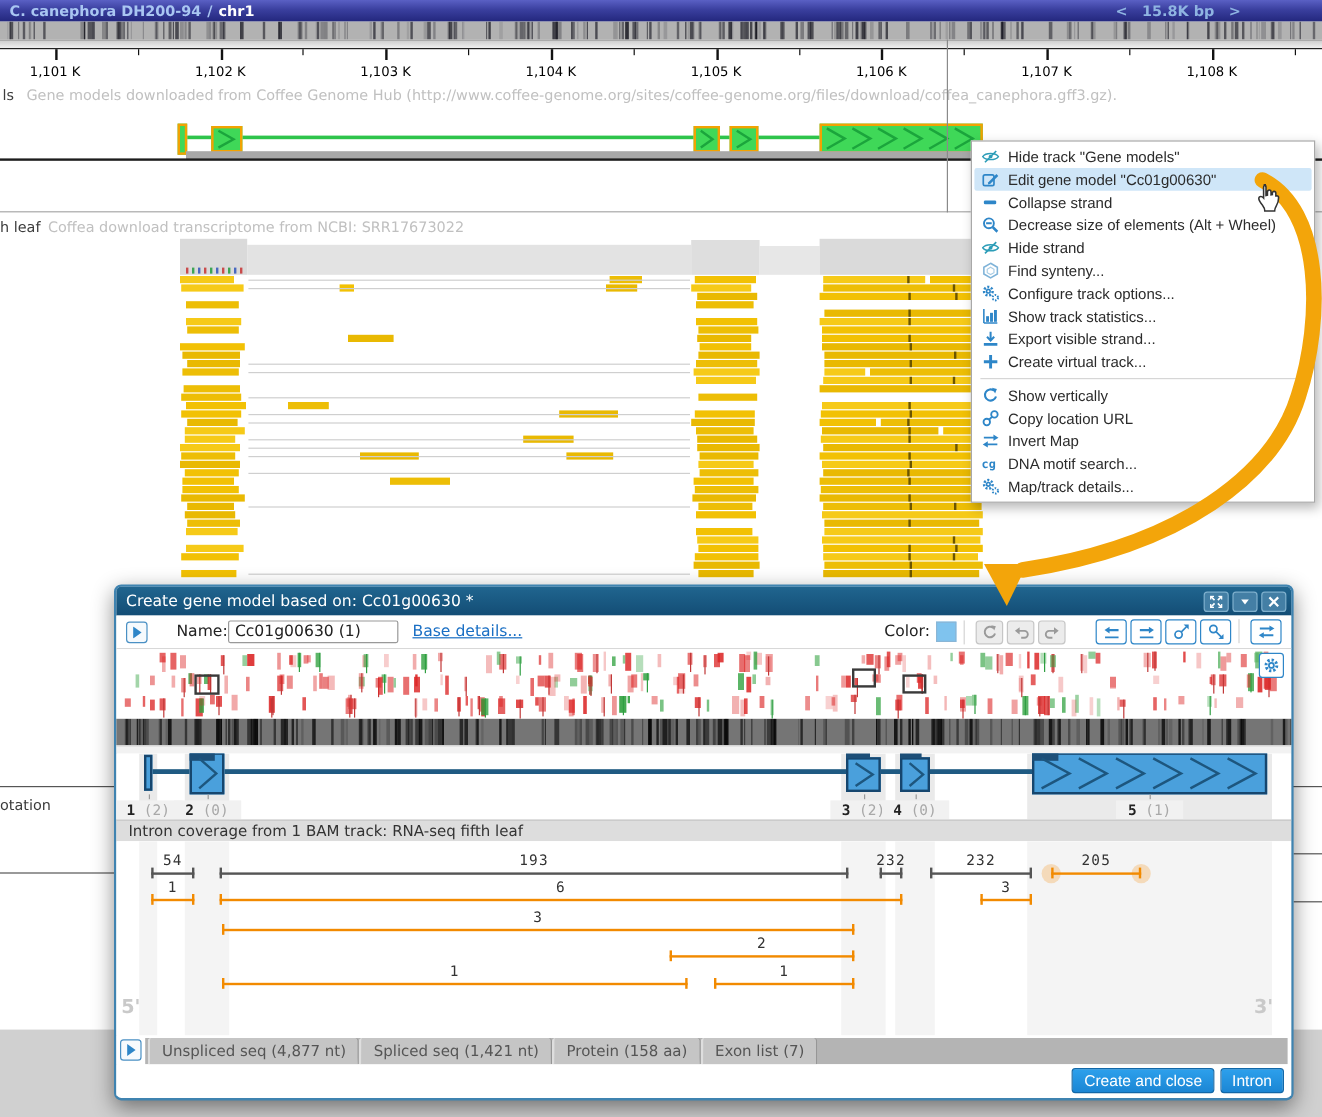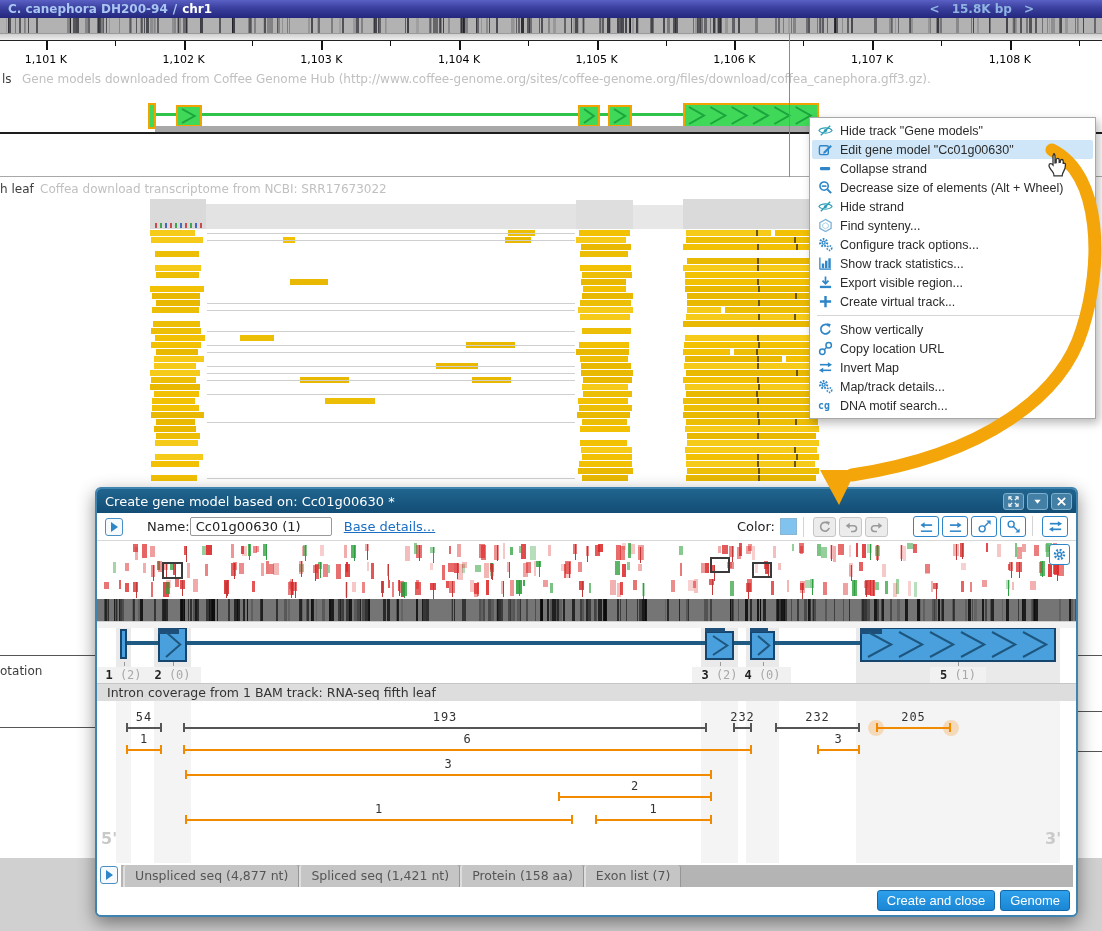--- a/index.html
+++ b/index.html
@@ -1405,21 +1405,21 @@
         </span>
       <div id="tabbar">
           <div class="tab">Unspliced seq (4,877 nt)</div>
           <div class="tab">Spliced seq (1,421 nt)</div>
           <div class="tab">Protein (158 aa)</div>
           <div class="tab">Exon list (7)</div>
         </div>
     </div>
     <div class="dpanel" id="d-btnrow">
       <button class="dlgbtn">Create and close</button>
-      <button class="dlgbtn">Genome</button>
+      <button class="dlgbtn">Intron</button>
     </div>
   </div>
 
   <div id="menu">
       <div class="menu-item">
         <span class="micon">
           <svg viewBox="0 0 16 16">
             <path d="M1 8c2.6-3.6 11.4-3.6 14 0-2.6 3.6-11.4 3.6-14 0z" fill="none" stroke="#2d9db8" stroke-width="1.3"></path>
             <circle cx="8" cy="8" r="1.7" fill="#2d9db8"></circle>
             <line x1="3" y1="13" x2="13" y2="3" stroke="#2d9db8" stroke-width="1.5"></line>
@@ -1495,21 +1495,21 @@
         </span>
         <span>Show track statistics...</span>
       </div>
       <div class="menu-item">
         <span class="micon">
           <svg viewBox="0 0 16 16">
             <path d="M8 1.5v7.5M4.8 6l3.2 3.4L11.2 6" fill="none" stroke="#2e86c8" stroke-width="1.8"></path>
             <path d="M2 11.5h12V14H2z" fill="#2e86c8"></path>
           </svg>
         </span>
-        <span>Export visible region...</span>
+        <span>Export visible strand...</span>
       </div>
       <div class="menu-item">
         <span class="micon">
           <svg viewBox="0 0 16 16">
             <path d="M8 2v12M2 8h12" stroke="#2e86c8" stroke-width="2.6"></path>
           </svg>
         </span>
         <span>Create virtual track...</span>
       </div>
       <div class="menu-sep"></div>
@@ -1539,34 +1539,34 @@
             <polygon points="10.5,2.3 15,5 10.5,7.7" fill="#2e86c8"></polygon>
             <path d="M14 11H5" stroke="#2e86c8" stroke-width="1.7"></path>
             <polygon points="5.5,8.3 1,11 5.5,13.7" fill="#2e86c8"></polygon>
           </svg>
         </span>
         <span>Invert Map</span>
       </div>
       <div class="menu-item">
         <span class="micon">
           <svg viewBox="0 0 16 16">
+            <text x="0" y="12" font-size="10.5" font-weight="bold" fill="#2e86c8" font-family="DejaVu Sans Mono,monospace">cg</text>
+          </svg>
+        </span>
+        <span>DNA motif search...</span>
+      </div>
+      <div class="menu-item">
+        <span class="micon">
+          <svg viewBox="0 0 16 16">
             <circle cx="6" cy="6" r="3.8" fill="none" stroke="#2e86c8" stroke-width="2.2" stroke-dasharray="1.8 1.5"></circle>
             <circle cx="6" cy="6" r="1.6" fill="none" stroke="#2e86c8" stroke-width="1.4"></circle>
             <circle cx="12.2" cy="11.8" r="2.4" fill="none" stroke="#2e86c8" stroke-width="1.8" stroke-dasharray="1.4 1.2"></circle>
           </svg>
         </span>
         <span>Map/track details...</span>
-      </div>
-      <div class="menu-item">
-        <span class="micon">
-          <svg viewBox="0 0 16 16">
-            <text x="0" y="12" font-size="10.5" font-weight="bold" fill="#2e86c8" font-family="DejaVu Sans Mono,monospace">cg</text>
-          </svg>
-        </span>
-        <span>DNA motif search...</span>
       </div>
     </div>
 
   <svg id="arrowsvg" width="1102" height="931">
     <path d="M1052,150 C1102,175 1103,265 1082,330 C1062,395 985,455 852,475" stroke="#f3a50a" stroke-width="13" fill="none" stroke-linecap="round"></path>
     <polygon points="820,470 856,470 839,505" fill="#f3a50a"></polygon>
   </svg>
 
   <svg id="cursor" width="24" height="26" viewBox="0 0 24 26">
     <path d="M9 2c1.2 0 2 .9 2 2v7l1.2-.3V8c0-.9.7-1.6 1.5-1.6S15.2 7.1 15.2 8v2.4l1.1-.2V9c0-.8.6-1.5 1.4-1.5.8 0 1.5.7 1.5 1.5v2.3l.8-.1c.9 0 1.5.7 1.5 1.5 0 3.3-1 5.4-2 7-.8 1.3-1.3 2.6-1.3 4.1H10c0-1.7-.7-3.2-1.8-4.6C6.7 17.4 5 15.4 5 13.5c0-1 .8-1.8 1.8-1.8.9 0 1.5.5 2.2 1.3V4c0-1.1.9-2 2-2z" fill="#fff" stroke="#333" stroke-width="1.3"></path>

